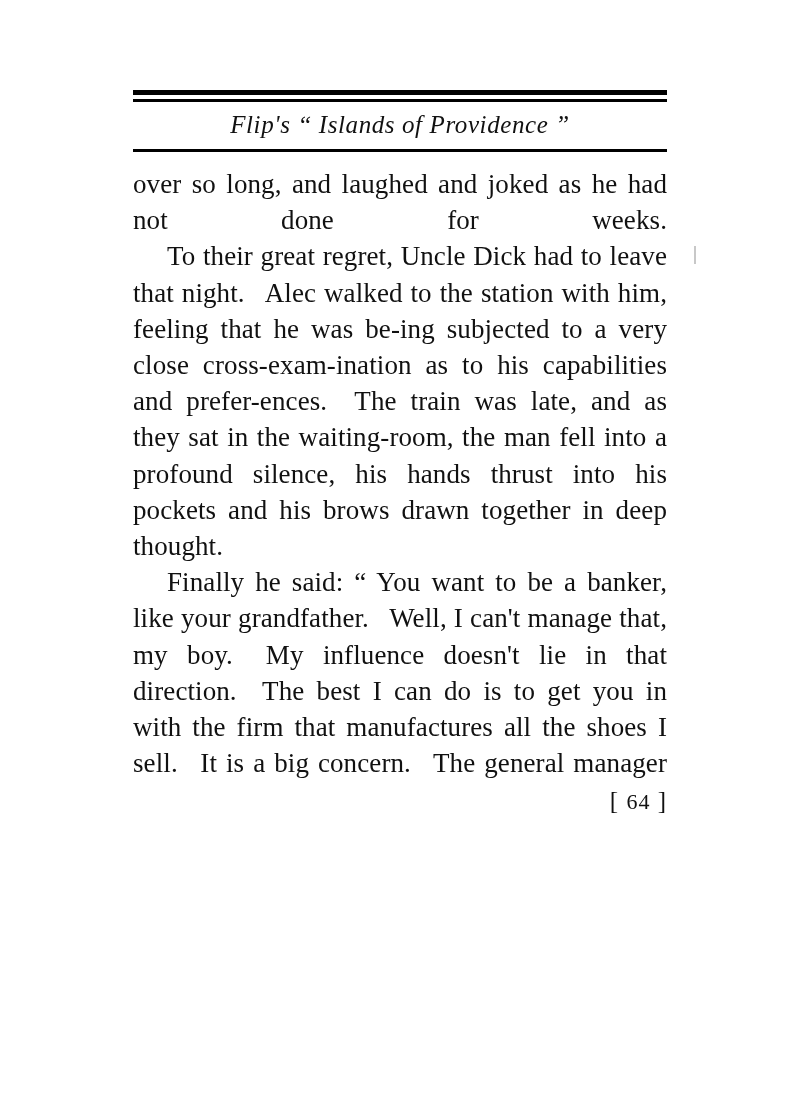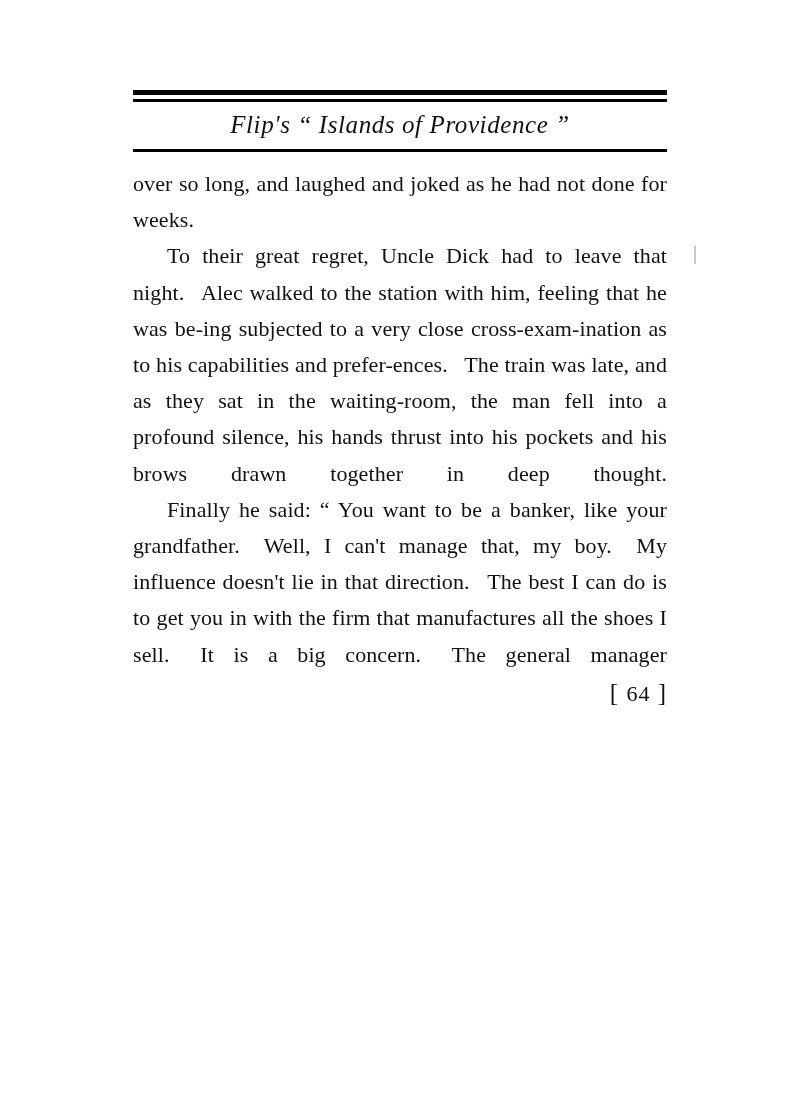--- a/index.html
+++ b/index.html
@@ -47,21 +47,21 @@
   .running-head {
     text-align: center;
     font-style: italic;
     font-size: 25px;
     letter-spacing: 0.6px;
     padding: 9px 0 10px 0;
     white-space: nowrap;
   }
   .body-text {
     margin-top: 14px;
-    font-size: 22px;
+    font-size: 27px;
     line-height: 36.2px;
     text-align: justify;
     text-justify: inter-word;
     letter-spacing: 0.1px;
   }
   .body-text p {
     margin: 0;
   }
   .body-text p.indent {
     text-indent: 34px;

